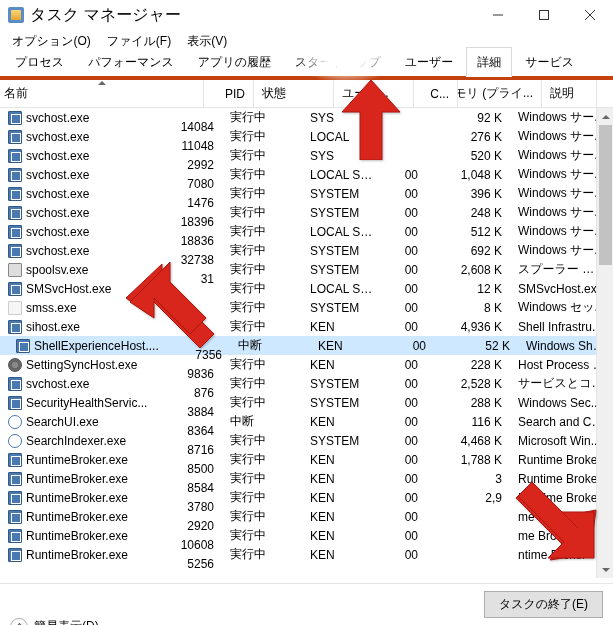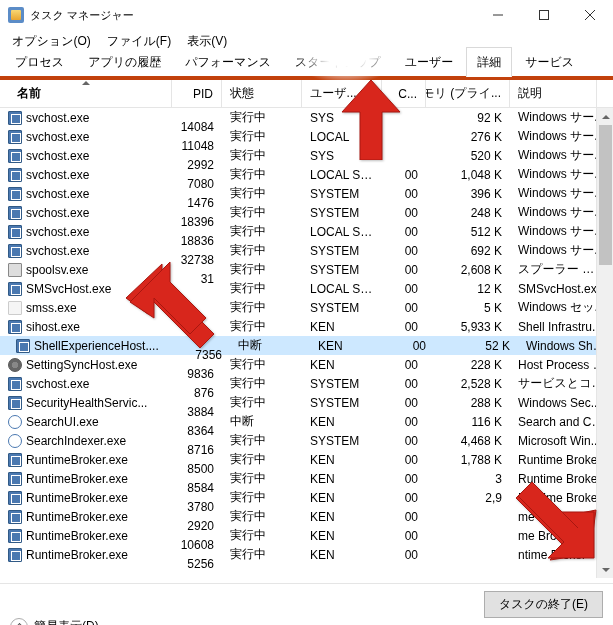--- a/index.html
+++ b/index.html
@@ -1,37 +1,37 @@
 <!DOCTYPE html>
 <html><head>
 <meta charset="utf-8">
 <style>
 * { box-sizing: border-box; margin: 0; padding: 0; font-family: "Yu Gothic UI", "Meiryo", sans-serif; font-size: 12px; }
 body { width: 613px; height: 625px; background: #fff; position: relative; overflow: hidden; }
 
 .titlebar { height: 30px; background: #fff; display: flex; align-items: center; padding-left: 8px; border-bottom: 0; }
 .titlebar .icon { width: 16px; height: 16px; margin-right: 6px; background: #5b8cc7; border-radius: 2px; display: inline-block; position: relative; }
 .titlebar .icon::after { content:""; position:absolute; left:3px; top:3px; width:10px; height:10px; background: linear-gradient(#f7d774, #e8a530); border-radius:1px;}
-.titlebar .title { flex: 1; font-size: 11px; }
+.titlebar .title { flex: 1; font-size: 16px; }
 .winbtns { display: flex; height: 30px; }
 .winbtn { width: 46px; height: 30px; display: flex; align-items: center; justify-content: center; color: #222; }
 .winbtn svg { width: 10px; height: 10px; stroke: #333; stroke-width: 1; fill: none; }
 
 .menubar { height: 22px; display: flex; align-items: center; padding: 0 6px; gap: 4px; }
 .menubar .mitem { padding: 2px 6px; cursor: default; }
 
 .tabbar { height: 28px; display: flex; align-items: flex-end; padding: 0 4px; border-bottom: 4px solid #c2410c; position: relative; }
 .tab { padding: 6px 10px 5px; border: 1px solid transparent; border-bottom: none; margin-right: 2px; position: relative; cursor: default; }
 .tab.active { background: #fff; border-color: #d9d9d9; border-bottom: 1px solid #fff; margin-bottom: -1px; z-index: 2; }
 .tab-highlight { position: absolute; left: 296px; top: 26px; width: 100px; height: 56px; background: radial-gradient(ellipse, rgba(255,255,255,1) 30%, rgba(255,255,255,0) 75%); pointer-events: none; z-index: 1; }
 
 .colheaders { display: flex; height: 28px; align-items: center; border-bottom: 1px solid #e5e5e5; background: #fff; user-select: none; }
 .ch { padding: 0 8px; border-right: 1px solid #e5e5e5; height: 100%; display: flex; align-items: center; position: relative; white-space: nowrap; overflow: hidden; text-overflow: ellipsis; }
 .ch.sort::after { content: ""; position: absolute; top: 1px; left: 50%; transform: translateX(-50%); border-left: 4px solid transparent; border-right: 4px solid transparent; border-bottom: 4px solid #666; }
-.c-name { width: 172px; padding-left: 17px; font-weight: bold; }
+.c-name { width: 204px; padding-left: 4px; }
 .c-pid { width: 50px; justify-content: flex-end; }
 .c-status { width: 80px; }
 .c-user { width: 80px; }
 .c-cpu { width: 44px; justify-content: flex-end; }
 .c-mem { width: 84px; justify-content: flex-end; }
 .c-desc { flex: 1; border-right: none; }
 .scroll-end { width: 17px; border-left: 1px solid #e5e5e5; height:100%; }
 
 .tablewrap { position: relative; height: 470px; overflow: hidden; }
 .rows { }
@@ -102,22 +102,22 @@
 </div>
 
 <div class="menubar">
   <span class="mitem">オプション(O)</span>
   <span class="mitem">ファイル(F)</span>
   <span class="mitem">表示(V)</span>
 </div>
 
 <div class="tabbar">
   <div class="tab">プロセス</div>
+  <div class="tab">パフォーマンス</div>
   <div class="tab">アプリの履歴</div>
-  <div class="tab">パフォーマンス</div>
   <div class="tab">スタートアップ</div>
   <div class="tab">ユーザー</div>
   <div class="tab active">詳細</div>
   <div class="tab">サービス</div>
 </div>
 
 <div class="colheaders">
   <div class="ch c-name sort">名前</div>
   <div class="ch c-pid">PID</div>
   <div class="ch c-status">状態</div>
@@ -252,33 +252,33 @@
       </div>
       <div class="row">
         <div class="cell name">
           <span class="ico blank"></span>
           <span>smss.exe</span>
         </div>
         <div class="cell pid"></div>
         <div class="cell status">実行中</div>
         <div class="cell user">SYSTEM</div>
         <div class="cell cpu">00</div>
-        <div class="cell mem">5 K</div>
+        <div class="cell mem">8 K</div>
         <div class="cell desc">Windows セッ...</div>
       </div>
       <div class="row">
         <div class="cell name">
           <span class="ico svc"></span>
           <span>sihost.exe</span>
         </div>
         <div class="cell pid"></div>
         <div class="cell status">実行中</div>
         <div class="cell user">KEN</div>
         <div class="cell cpu">00</div>
-        <div class="cell mem">5,933 K</div>
+        <div class="cell mem">4,936 K</div>
         <div class="cell desc">Shell Infrastru...</div>
       </div>
       <div class="row selected">
         <div class="cell name">
           <span class="ico svc"></span>
           <span>ShellExperienceHost....</span>
         </div>
         <div class="cell pid">7356</div>
         <div class="cell status">中断</div>
         <div class="cell user">KEN</div>

